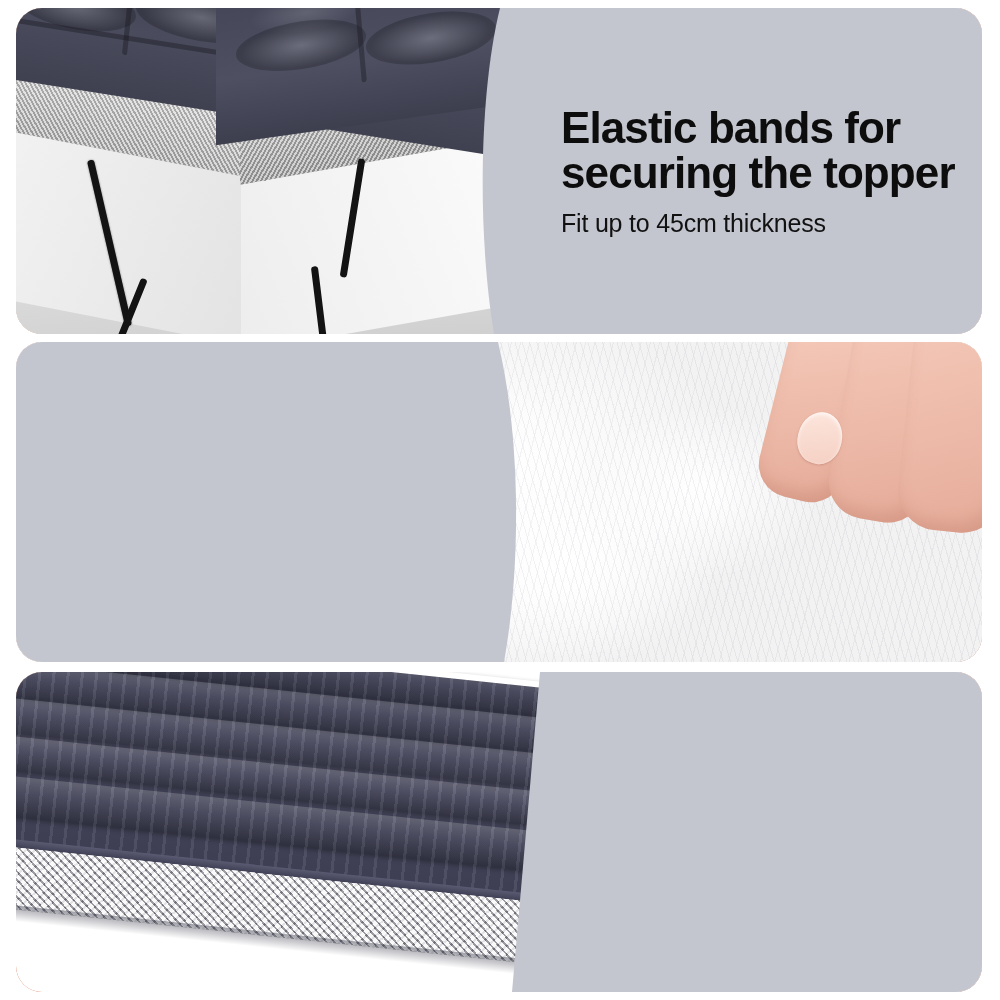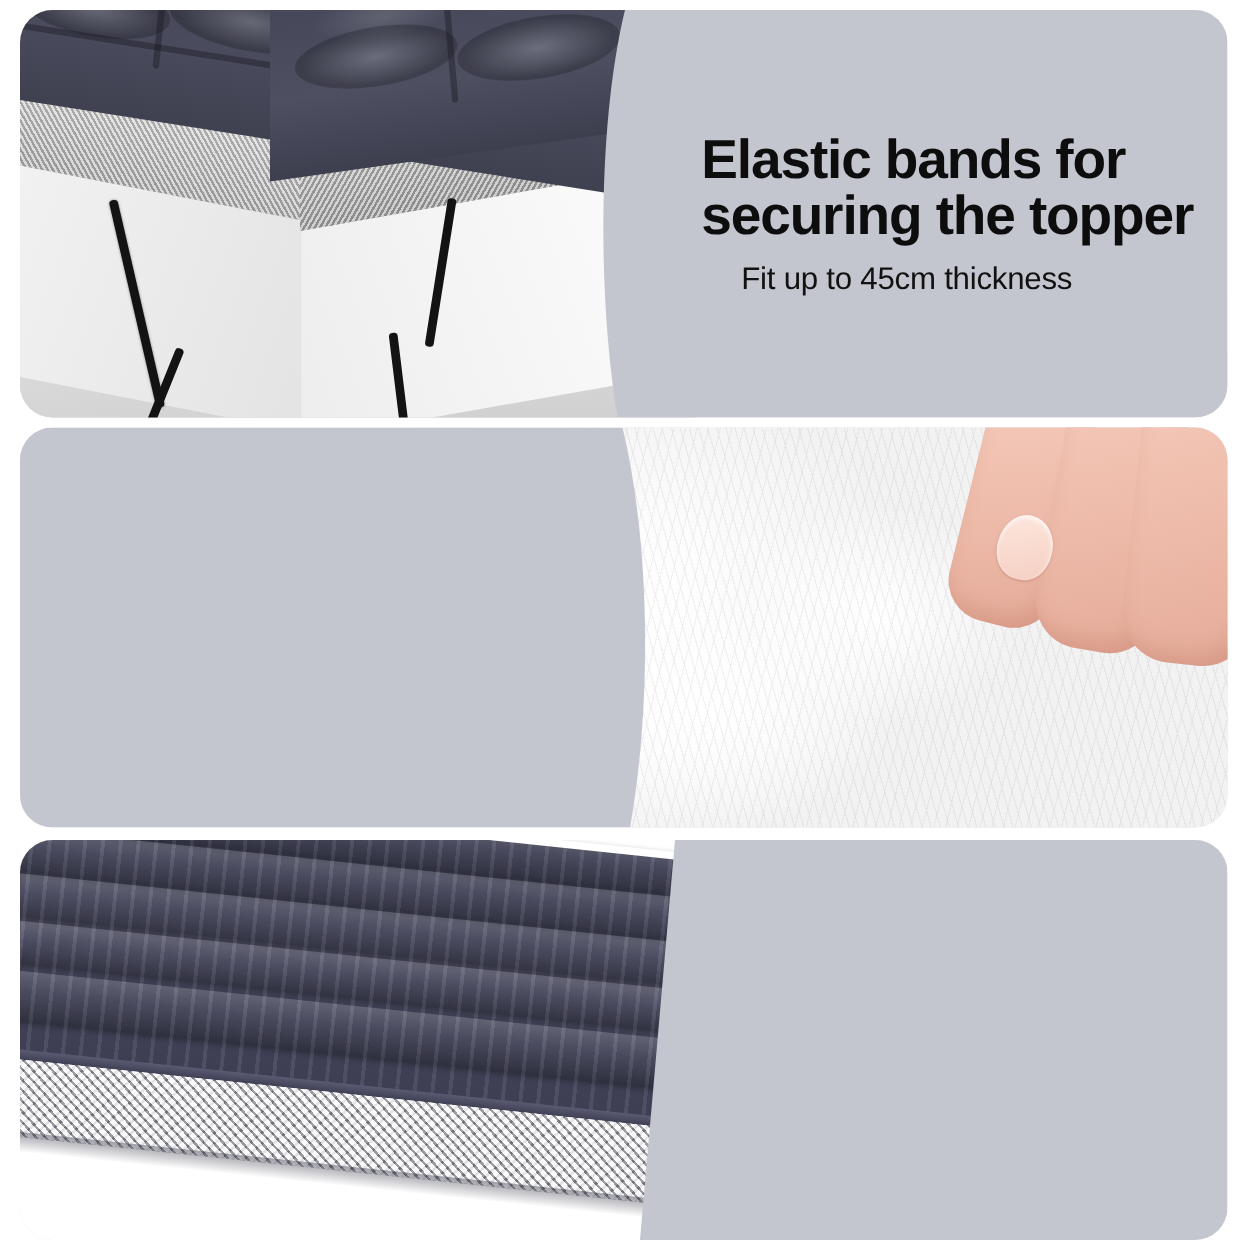--- a/index.html
+++ b/index.html
@@ -20,21 +20,21 @@
     width: 1000px;
     height: 1000px;
     background: #ffffff;
   }
 
   
   .panel {
     position: absolute;
     overflow: hidden;
     border-radius: 26px;
-    background: #e5e5e5;
+    background: #c2410c;
   }
   .panel-1 { left: 16px; top: 8px;   width: 966px; height: 326px; }
   .panel-2 { left: 16px; top: 342px; width: 966px; height: 320px; }
   .panel-3 { left: 16px; top: 672px; width: 966px; height: 320px; }
 
   .layer { position: absolute; inset: 0; }
 
   
   .textblock { position: absolute; }
   .headline {
@@ -46,21 +46,21 @@
     white-space: pre-line;
   }
   .subline {
     color: #111111;
     letter-spacing: -0.2px;
     font-stretch: condensed;
   }
 
   .t1 { left: 545px; top: 98px; width: 430px; }
   .t1 .headline { font-size: 44px; }
-  .t1 .subline  { font-size: 25px; margin-top: 13px; margin-left: 32px; }
+  .t1 .subline  { font-size: 25px; margin-top: 13px; }
 
   
   .p1-bg { background: #ffffff; }
   .p1-floor {
     position: absolute; left: 0; bottom: 0; width: 100%; height: 96px;
     background: linear-gradient(180deg,#e8e8e8 0%, #dcdcdc 60%, #d6d6d6 100%);
   }
   
   .p1-base {
     position: absolute; left: -20px; top: 238px; width: 560px; height: 110px;

